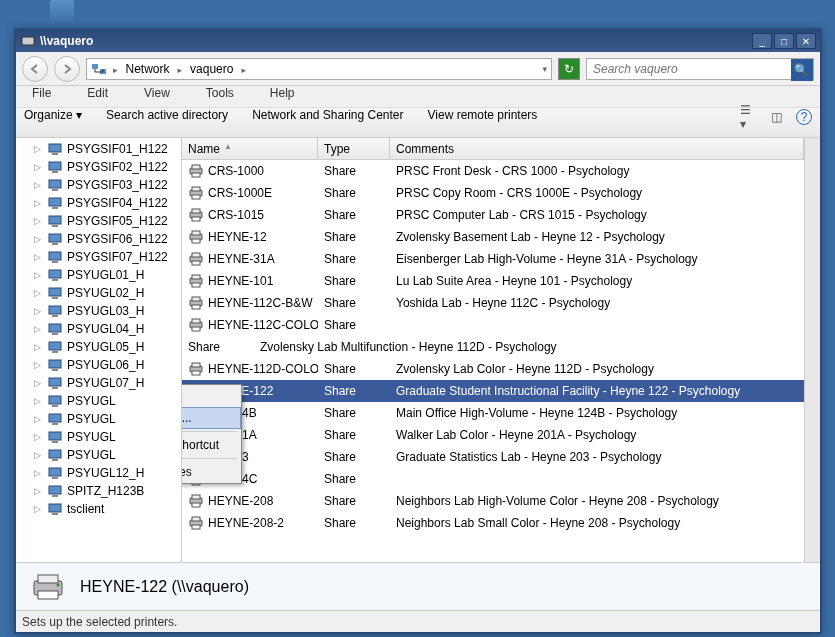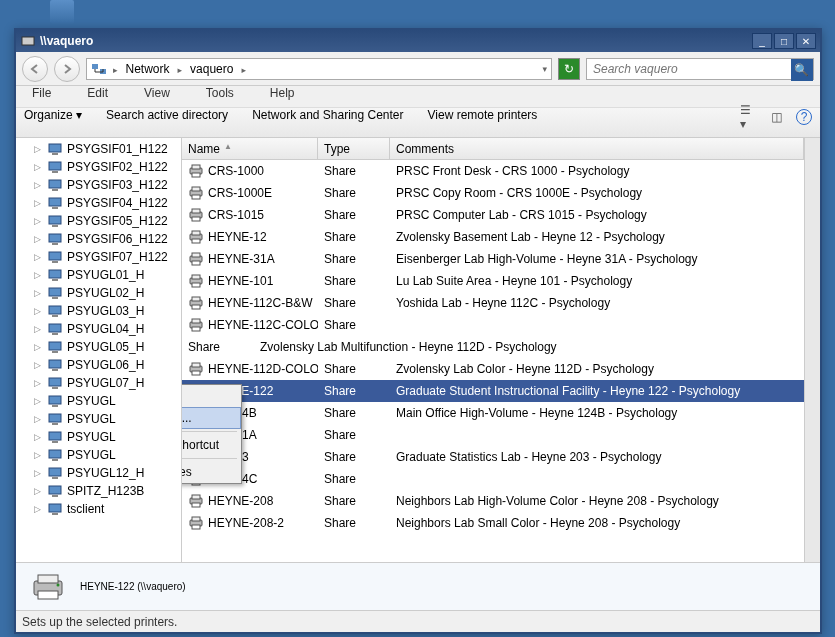--- a/index.html
+++ b/index.html
@@ -575,20 +575,23 @@
                   <rect x="2" y="5" width="12" height="6" rx="1" fill="#bbb" stroke="#555"></rect>
                   <rect x="4" y="2" width="8" height="4" fill="#eee" stroke="#555"></rect>
                   <rect x="4" y="10" width="8" height="4" fill="#fff" stroke="#555"></rect>
                 </svg>
               </span>
               <span>NE-201A</span>
             </div>
             <div class="cell col-type">
               <span>Share</span>
             </div>
+            <div class="cell col-comment">
+              <span>Walker Lab Color - Heyne 201A - Psychology</span>
+            </div>
           </div>
           <div class="row">
             <div class="cell col-name">
               <span class="icon">
                 <svg width="16" height="16">
                   <rect x="2" y="5" width="12" height="6" rx="1" fill="#bbb" stroke="#555"></rect>
                   <rect x="4" y="2" width="8" height="4" fill="#eee" stroke="#555"></rect>
                   <rect x="4" y="10" width="8" height="4" fill="#fff" stroke="#555"></rect>
                 </svg>
               </span>
@@ -668,20 +671,20 @@
 
   <div class="details">
     <span class="icon">
       <svg width="40" height="32">
           <rect x="6" y="10" width="28" height="14" rx="2" fill="#bbb" stroke="#555"></rect>
           <rect x="10" y="4" width="20" height="8" fill="#eee" stroke="#555"></rect>
           <rect x="10" y="20" width="20" height="8" fill="#fff" stroke="#555"></rect>
           <circle cx="30" cy="14" r="1.5" fill="#2a8a2a"></circle>
         </svg>
     </span>
-    <span style="font-size:10px;text-align:center;">HEYNE-122 (\\vaquero)</span>
+    <span style="font-size:16px;text-align:center;">HEYNE-122 (\\vaquero)</span>
   </div>
 
   <div class="status">
     <span>Sets up the selected printers.</span>
   </div>
 
 </div>
 
 </body></html>

